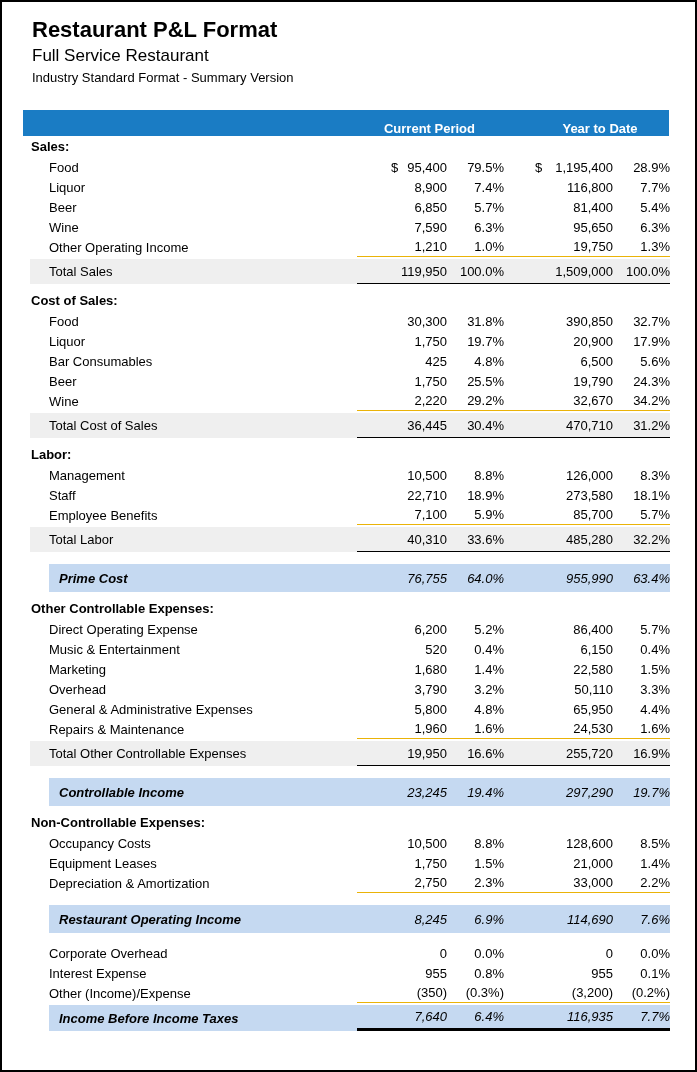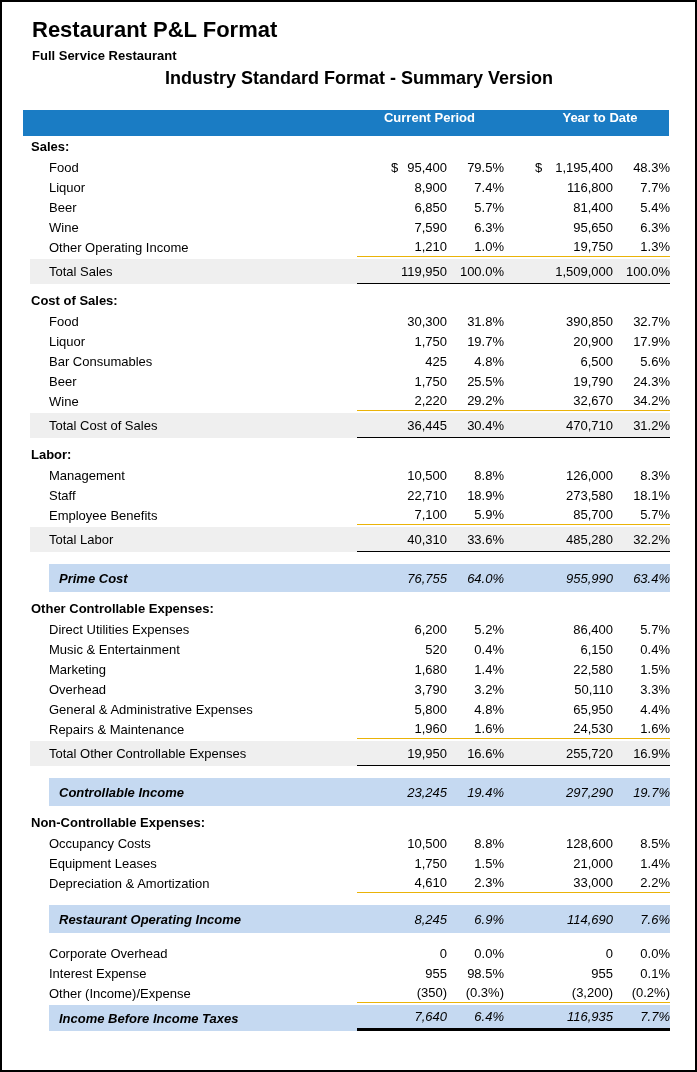--- a/index.html
+++ b/index.html
@@ -8,29 +8,29 @@
     position: relative;
     width: 697px; height: 1072px;
     border: 2px solid #000;
     background: #fff;
     font-family: "Liberation Sans", sans-serif;
     font-size: 13px; color: #000;
     overflow: hidden;
   }
   .doc-header { padding: 14px 9px 0 30px; }
   .doc-title    { font-size: 22px;   font-weight: bold; line-height: 28px; }
-  .doc-subtitle { font-size: 13px;   font-weight: bold; line-height: 24px; }
-  .doc-subtitle2{ font-size: 18px; font-weight: bold; line-height: 20px; text-align: center; }
+  .doc-subtitle { font-size: 17px;   font-weight: normal; line-height: 24px; }
+  .doc-subtitle2{ font-size: 13px; font-weight: normal; line-height: 20px; }
 
   
   .band {
     margin: 22px 0 0 21px; width: 646px; height: 26px;
     background: var(--header-bg, #1A7CC4);
     color: #fff; font-weight: bold; font-size: 13px;
-    display: flex; align-items: flex-start;
+    display: flex; align-items: flex-end;
   }
   .band .b-spacer { width: 333px; }
   .band .b-cp  { width: 147px; text-align: center; }
   .band .b-gap { width: 28px; }
   .band .b-ytd { width: 138px; text-align: center; }
 
   
   .rows { margin-top: 0; }
   .row { display: flex; align-items: stretch; margin-left: 28px; width: 640px; }
   .row .label { flex: 1; display: flex; align-items: center; }
@@ -88,21 +88,21 @@
           <div class="cell amt with-cur">
             <span>$</span>
             <span>95,400</span>
           </div>
           <div class="cell pct">79.5%</div>
           <div class="cell gapc"></div>
           <div class="cell amt amt-ytd with-cur">
             <span>$</span>
             <span>1,195,400</span>
           </div>
-          <div class="cell pct">48.3%</div>
+          <div class="cell pct">28.9%</div>
         </div>
       </div>
       <div class="row item">
         <div class="label">Liquor</div>
         <div class="nums">
           <div class="cell amt">8,900</div>
           <div class="cell pct">7.4%</div>
           <div class="cell gapc"></div>
           <div class="cell amt amt-ytd">116,800</div>
           <div class="cell pct">7.7%</div>
@@ -265,21 +265,21 @@
           <div class="cell gapc"></div>
           <div class="cell amt amt-ytd">955,990</div>
           <div class="cell pct">63.4%</div>
         </div>
       </div>
       <div class="gaprow" style="height: 6px;"></div>
       <div class="row section">
         <div class="label">Other Controllable Expenses:</div>
       </div>
       <div class="row item">
-        <div class="label">Direct Utilities Expenses</div>
+        <div class="label">Direct Operating Expense</div>
         <div class="nums">
           <div class="cell amt">6,200</div>
           <div class="cell pct">5.2%</div>
           <div class="cell gapc"></div>
           <div class="cell amt amt-ytd">86,400</div>
           <div class="cell pct">5.7%</div>
         </div>
       </div>
       <div class="row item">
         <div class="label">Music &amp; Entertainment</div>
@@ -372,21 +372,21 @@
           <div class="cell amt">1,750</div>
           <div class="cell pct">1.5%</div>
           <div class="cell gapc"></div>
           <div class="cell amt amt-ytd">21,000</div>
           <div class="cell pct">1.4%</div>
         </div>
       </div>
       <div class="row item rule-below">
         <div class="label">Depreciation &amp; Amortization</div>
         <div class="nums">
-          <div class="cell amt">4,610</div>
+          <div class="cell amt">2,750</div>
           <div class="cell pct">2.3%</div>
           <div class="cell gapc"></div>
           <div class="cell amt amt-ytd">33,000</div>
           <div class="cell pct">2.2%</div>
         </div>
       </div>
       <div class="gaprow" style="height: 12px;"></div>
       <div class="row highlight">
         <div class="label">Restaurant Operating Income</div>
         <div class="nums">
@@ -405,21 +405,21 @@
           <div class="cell pct">0.0%</div>
           <div class="cell gapc"></div>
           <div class="cell amt amt-ytd">0</div>
           <div class="cell pct">0.0%</div>
         </div>
       </div>
       <div class="row item">
         <div class="label">Interest Expense</div>
         <div class="nums">
           <div class="cell amt">955</div>
-          <div class="cell pct">98.5%</div>
+          <div class="cell pct">0.8%</div>
           <div class="cell gapc"></div>
           <div class="cell amt amt-ytd">955</div>
           <div class="cell pct">0.1%</div>
         </div>
       </div>
       <div class="row item rule-below">
         <div class="label">Other (Income)/Expense</div>
         <div class="nums">
           <div class="cell amt">(350)</div>
           <div class="cell pct">(0.3%)</div>

